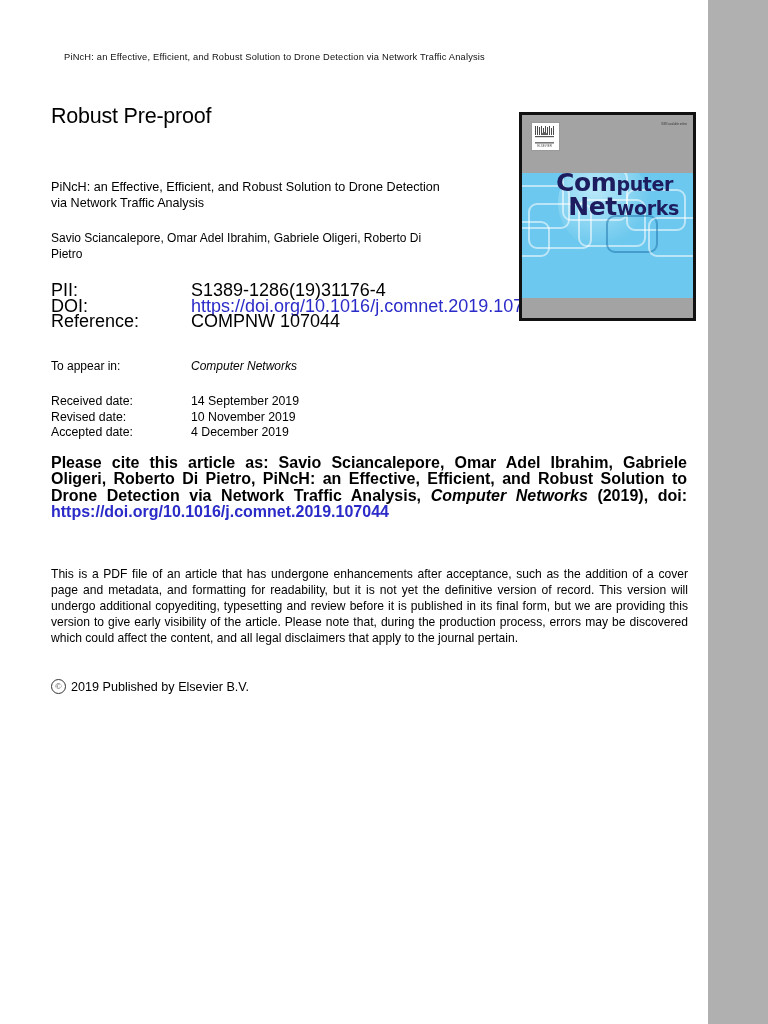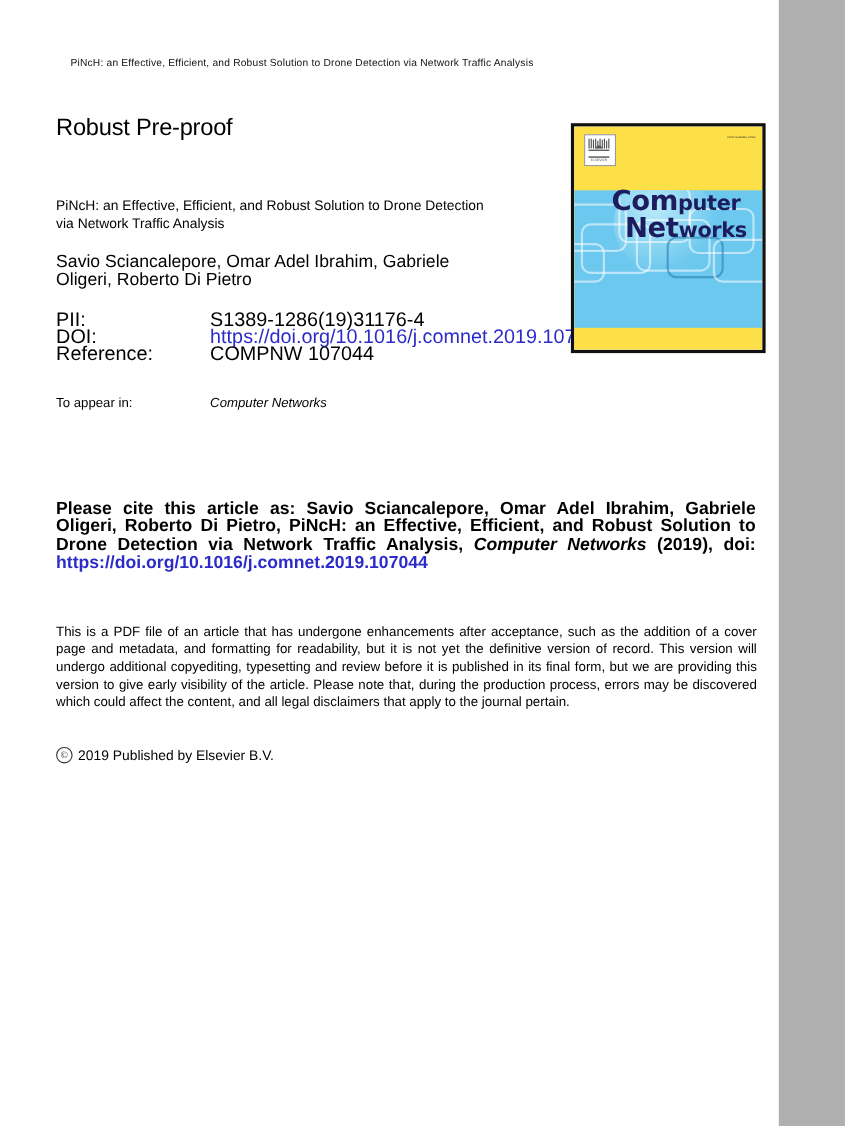--- a/index.html
+++ b/index.html
@@ -54,21 +54,21 @@
     font-size: 12.6px;
     line-height: 15.6px;
     color: #000;
   }
 
   .authors {
     position: absolute;
     left: 51px;
     top: 231px;
     width: 400px;
-    font-size: 16px;
+    font-size: 12px;
     line-height: 15.6px;
     color: #000;
   }
 
   
   .meta-table {
     position: absolute;
     left: 51px;
     top: 283px;
     font-size: 18px;
@@ -172,21 +172,21 @@
     width: 177px;
     height: 209px;
     border: 3px solid #111;
     background: #ffffff;
     box-sizing: border-box;
     overflow: hidden;
   }
   .cover-inner {
     position: absolute;
     inset: 0;
-    background: #fde047;
+    background: #a3a3a3;
   }
   .cover-band {
     position: absolute;
     left: 0;
     right: 0;
     top: 58px;
     height: 125px;
     background: #6cc8ee;
     overflow: hidden;
   }
@@ -278,20 +278,36 @@
 
   <table class="appear-table">
     <tbody>
         <tr>
       <td class="meta-label">To appear in:</td>
       <td class="meta-value italic">Computer Networks</td>
     </tr>
   </tbody>
     </table>
 
+  <table class="dates-table">
+    <tbody>
+        <tr>
+      <td class="meta-label">Received date:</td>
+      <td class="meta-value">14 September 2019</td>
+    </tr>
+    <tr>
+      <td class="meta-label">Revised date:</td>
+      <td class="meta-value">10 November 2019</td>
+    </tr>
+    <tr>
+      <td class="meta-label">Accepted date:</td>
+      <td class="meta-value">4 December 2019</td>
+    </tr>
+  </tbody>
+    </table>
 
   <div class="citation"><span>Please cite this article as: Savio Sciancalepore, Omar Adel Ibrahim, Gabriele Oligeri, Roberto Di Pietro, PiNcH: an Effective, Efficient, and Robust Solution to Drone Detection via Network Traffic Analysis,</span> <span class="italic">Computer Networks</span> <span>(2019), doi:</span> <a class="doi-link" href="#">https://doi.org/10.1016/j.comnet.2019.107044</a></div>
 
   <div class="disclaimer">This is a PDF file of an article that has undergone enhancements after acceptance, such as the addition of a cover page and metadata, and formatting for readability, but it is not yet the definitive version of record. This version will undergo additional copyediting, typesetting and review before it is published in its final form, but we are providing this version to give early visibility of the article. Please note that, during the production process, errors may be discovered which could affect the content, and all legal disclaimers that apply to the journal pertain.</div>
 
   <div class="copyright">
     <span class="copy-mark">©</span>
     <span>2019 Published by Elsevier B.V.</span>
   </div>
 

